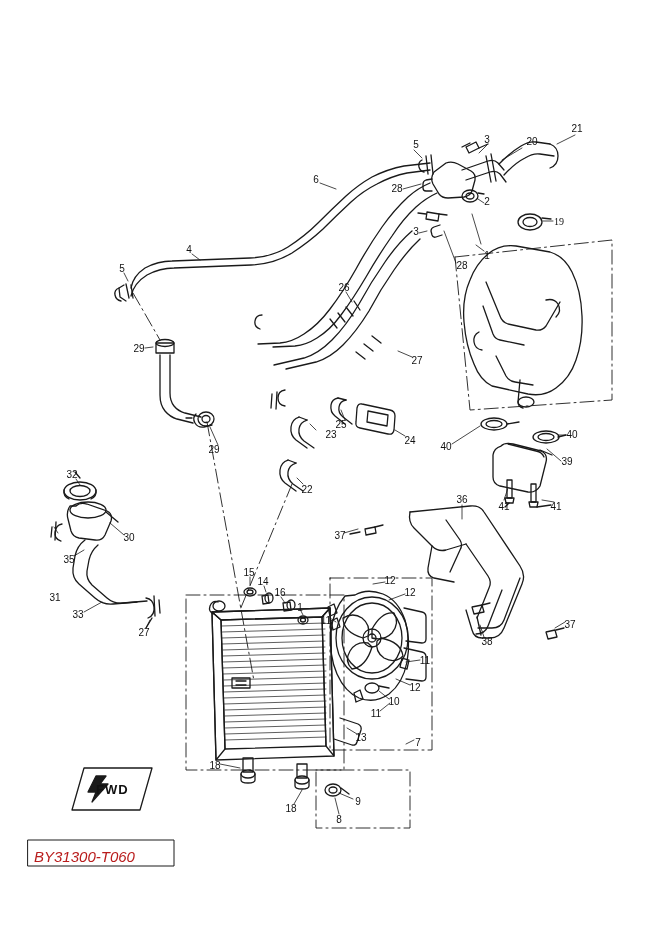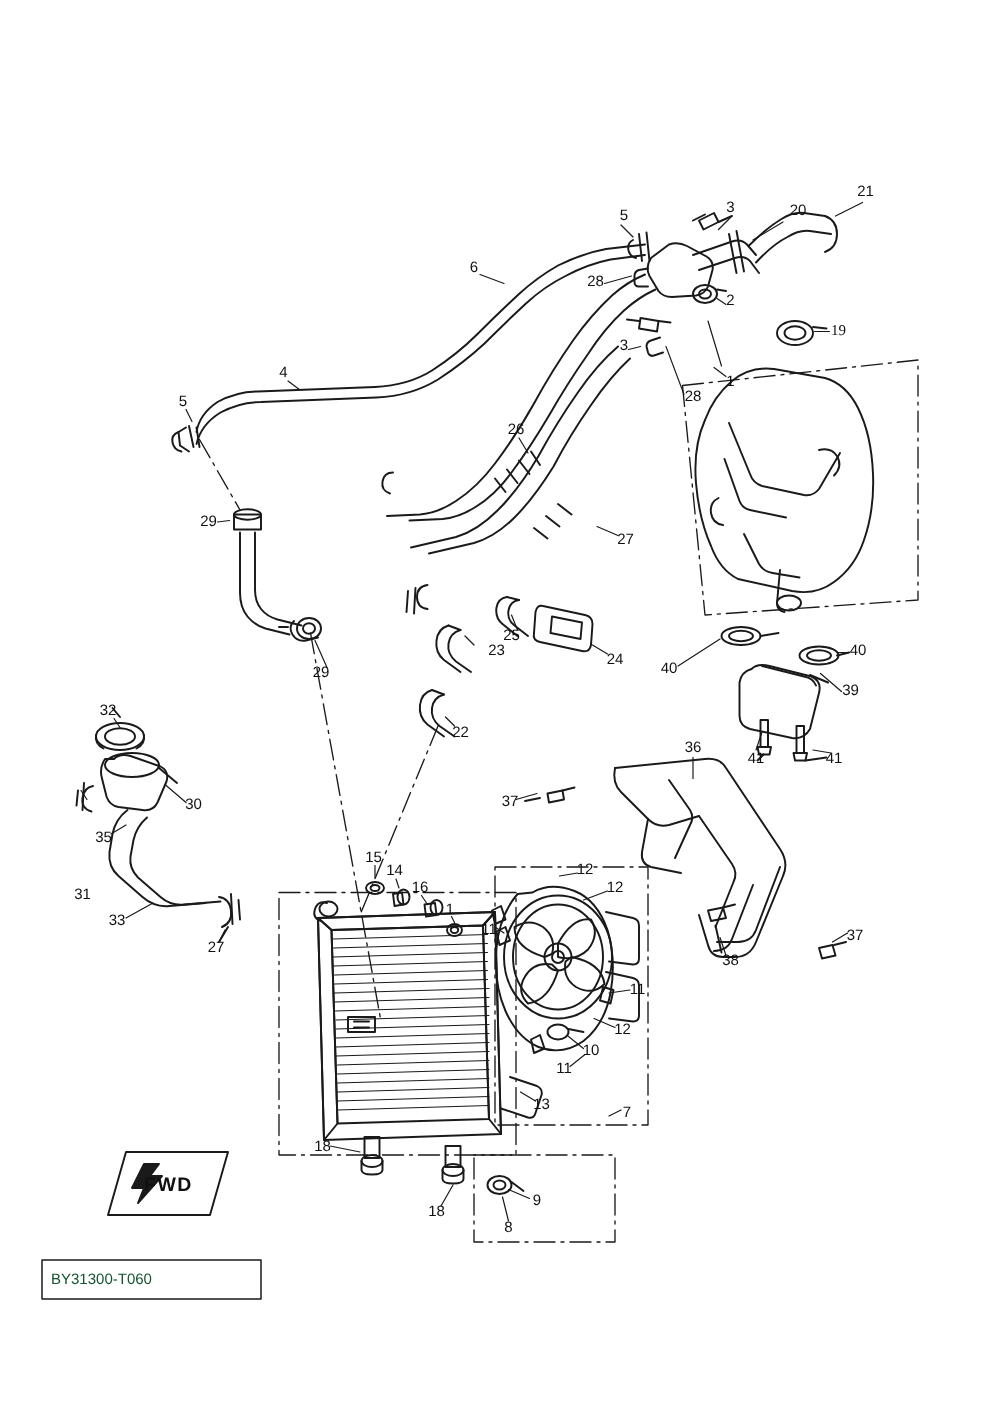--- a/index.html
+++ b/index.html
@@ -34,23 +34,24 @@
     line-height: 11px;
     white-space: nowrap;
     transform: translate(-50%, -50%);
     letter-spacing: 0px;
   }
   .partcode {
     position: absolute;
     left: 34px;
     top: 848px;
     font-family: "Liberation Sans", sans-serif;
-    font-size: 10px;
-    color: #14532d;
+    font-size: 15px;
+    color: #b91c1c;
     white-space: nowrap;
+    font-style: italic;
   }
   .fwd-label {
     position: absolute;
     left: 96px;
     top: 782px;
     font-family: "Liberation Sans", sans-serif;
     font-size: 13px;
     font-weight: bold;
     color: #111111;
     letter-spacing: 1px;

